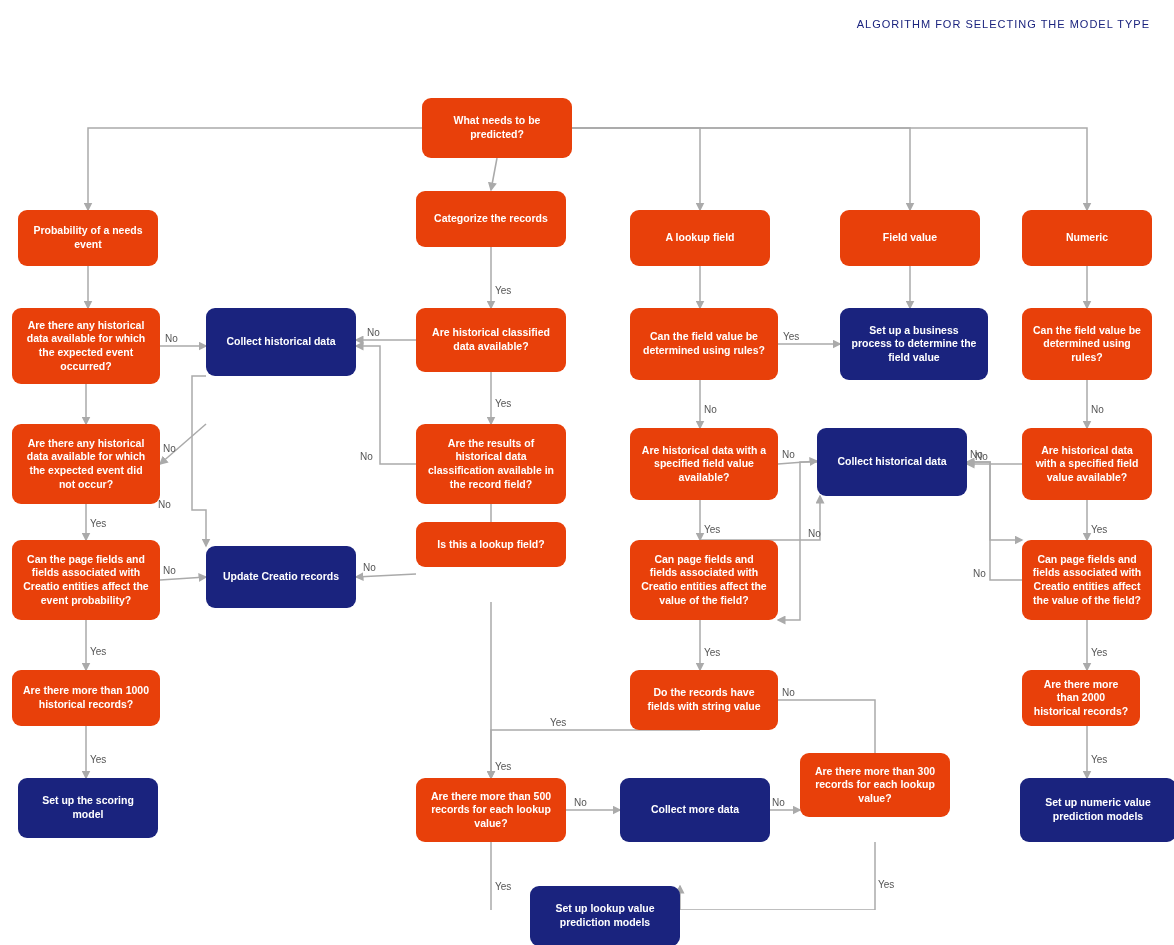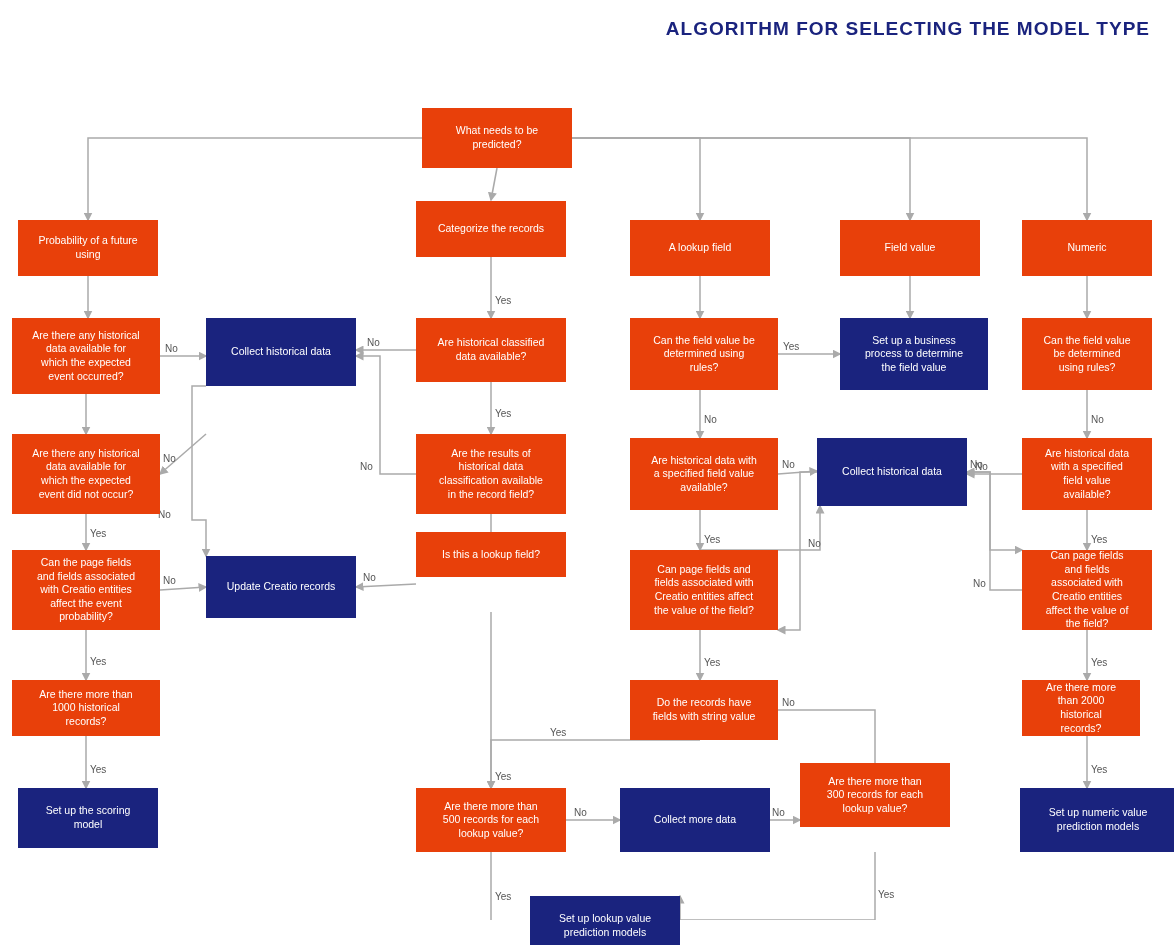--- a/index.html
+++ b/index.html
@@ -6,42 +6,43 @@
     body {
       background: #fff;
       font-family: Arial, sans-serif;
       font-size: 11px;
       width: 1174px;
       min-height: 945px;
       overflow: auto;
     }
     .title {
       text-align: right;
-      font-weight: bold;
-      font-size: 19px;
+      font-weight: normal;
+      font-size: 11px;
       color: #1a237e;
       padding: 18px 24px 0 8px;
       letter-spacing: 1px;
     }
     .diagram-area {
       position: relative;
       width: 1174px;
       height: 880px;
     }
     .box {
       position: absolute;
       display: flex;
       align-items: center;
       justify-content: center;
       text-align: center;
-      padding: 6px 20px;
+      padding: 6px 10px;
       font-size: 10.5px;
-      font-weight: 400;
+      font-weight: 700;
       color: #fff;
       line-height: 1.3;
+      border-radius: 9px;
     }
     .orange { background: #e8400a; }
     .navy { background: #1a237e; }
 
     svg.arrows {
       position: absolute;
       top: 0; left: 0;
       width: 1174px;
       height: 880px;
       pointer-events: none;
@@ -192,21 +193,21 @@
 
     <polyline points="1022,550 990,550 990,432 967,432" marker-end="url(#arr)"></polyline>
     <text x="973" y="547">No</text>
 
     <line x1="1087" y1="696" x2="1087" y2="748" marker-end="url(#arr)"></line>
     <text x="1091" y="733">Yes</text>
   </svg>
 
   <div id="boxes-container">
       <div class="box orange" style="left: 422px; top: 68px; width: 150px; height: 60px;">What needs to be predicted?</div>
-      <div class="box orange" style="left: 18px; top: 180px; width: 140px; height: 56px;">Probability of a future using</div>
+      <div class="box orange" style="left: 18px; top: 180px; width: 140px; height: 56px;">Probability of a needs event</div>
       <div class="box orange" style="left: 416px; top: 161px; width: 150px; height: 56px;">Categorize the records</div>
       <div class="box orange" style="left: 630px; top: 180px; width: 140px; height: 56px;">A lookup field</div>
       <div class="box orange" style="left: 840px; top: 180px; width: 140px; height: 56px;">Field value</div>
       <div class="box orange" style="left: 1022px; top: 180px; width: 130px; height: 56px;">Numeric</div>
       <div class="box orange" style="left: 12px; top: 278px; width: 148px; height: 76px;">Are there any historical data available for which the expected event occurred?</div>
       <div class="box navy" style="left: 206px; top: 278px; width: 150px; height: 68px;">Collect historical data</div>
       <div class="box orange" style="left: 416px; top: 278px; width: 150px; height: 64px;">Are historical classified data available?</div>
       <div class="box orange" style="left: 630px; top: 278px; width: 148px; height: 72px;">Can the field value be determined using rules?</div>
       <div class="box navy" style="left: 840px; top: 278px; width: 148px; height: 72px;">Set up a business process to determine the field value</div>
       <div class="box orange" style="left: 1022px; top: 278px; width: 130px; height: 72px;">Can the field value be determined using rules?</div>

